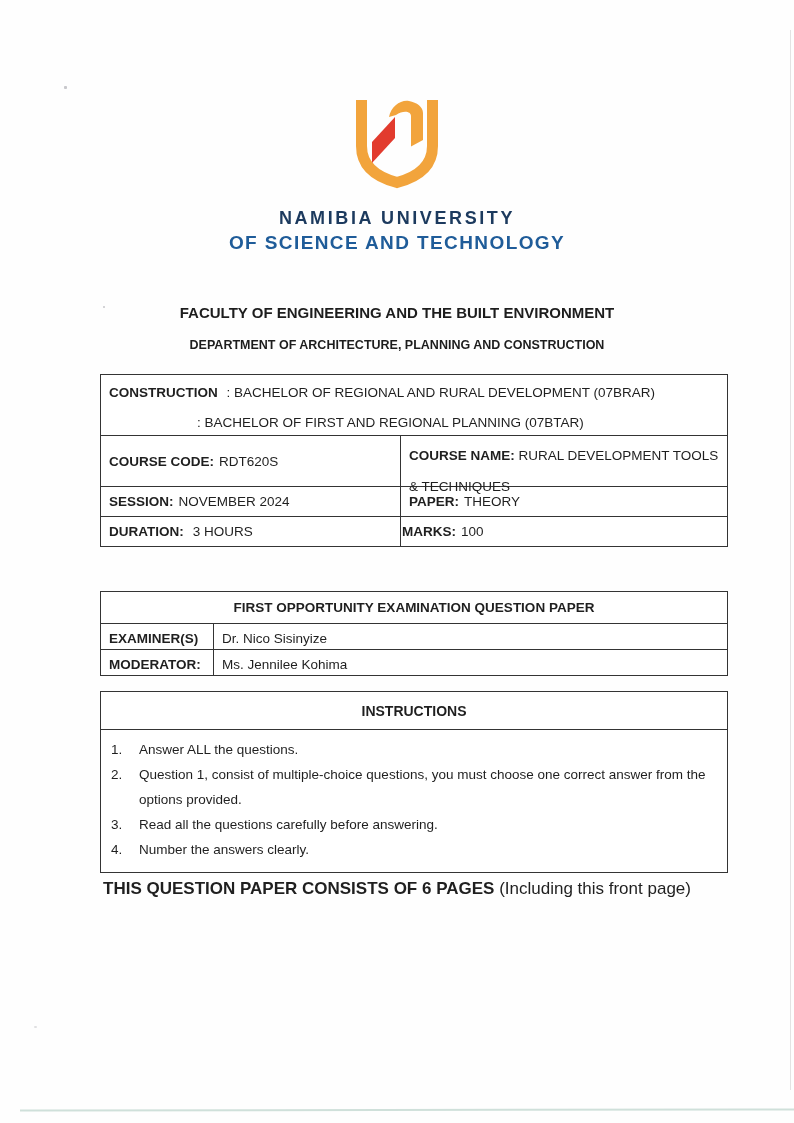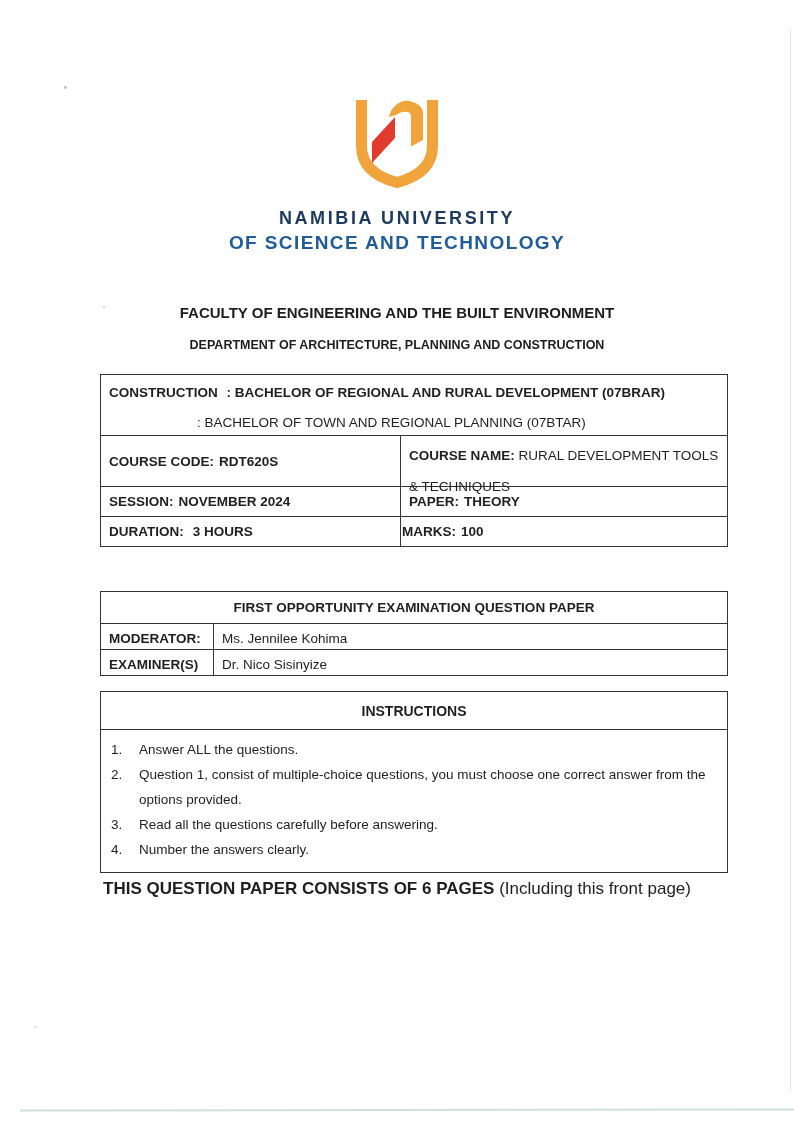--- a/index.html
+++ b/index.html
@@ -30,21 +30,21 @@
   .dept {
     margin-top:17px; text-align:center;
     font-size:12.5px; font-weight:bold; color:#1d1d1d;
   }
   
   .tbl { width:628px; margin-left:100px; border:1.6px solid #343434; background:#fff; }
   .tbl .row { display:flex; border-top:1.6px solid #343434; }
   .tbl .row:first-child { border-top:none; }
   .cell { padding:4px 8px; font-size:13.5px; display:flex; align-items:center; flex-wrap:wrap; line-height:21px; }
   .cell .lbl { font-weight:bold; }
-  .cell .val { margin-left:5px;font-weight:bold; }
+  .cell .val { margin-left:5px; }
   .cell.block { display:block; }
   .cell.block .lbl { font-weight:bold; }
   
   .r-qual { height:60px; padding:7px 8px 0 8px; font-size:13.5px; }
   .r-qual .line2 { margin-top:9px; padding-left:88px; }
   .col-left  { width:299px; }
   .col-right { flex:1; border-left:1.6px solid #343434; }
   .h35 { height:35px; } .h51 { height:51px; } .h30 { height:30px; }
   
   .tbl-exam { margin-top:44px; }
@@ -90,21 +90,21 @@
 <div class="faculty">FACULTY OF ENGINEERING AND THE BUILT ENVIRONMENT</div>
 <div class="dept">DEPARTMENT OF ARCHITECTURE, PLANNING AND CONSTRUCTION</div>
 
 <div class="tbl" style="margin-top:22px;">
   <div class="row">
     <div class="cell block r-qual" style="width:100%;">
       <div>
         <span class="lbl">CONSTRUCTION</span>
         <span class="val">: BACHELOR OF REGIONAL AND RURAL DEVELOPMENT (07BRAR)</span>
       </div>
-      <div class="line2">: BACHELOR OF TOWN AND REGIONAL PLANNING (07BTAR)</div>
+      <div class="line2">: BACHELOR OF FIRST AND REGIONAL PLANNING (07BTAR)</div>
     </div>
   </div>
 
 
   <div class="row h51">
     <div class="cell col-left">
       <span class="lbl">COURSE CODE:</span>
       <span class="val">RDT620S</span>
     </div>
     <div class="cell col-right" style="align-items:center;">
@@ -136,26 +136,26 @@
       <span class="val">100</span>
     </div>
   </div>
 </div>
 
 <div class="tbl tbl-exam">
   <div class="row">
     <div class="exam-title" style="width:100%;">FIRST OPPORTUNITY EXAMINATION QUESTION PAPER</div>
   </div>
   <div class="row h26">
+    <div class="cell exam-lbl">EXAMINER(S)</div>
+    <div class="cell exam-val">Dr. Nico Sisinyize</div>
+  </div>
+  <div class="row h26">
     <div class="cell exam-lbl">MODERATOR:</div>
     <div class="cell exam-val">Ms. Jennilee Kohima</div>
-  </div>
-  <div class="row h26">
-    <div class="cell exam-lbl">EXAMINER(S)</div>
-    <div class="cell exam-val">Dr. Nico Sisinyize</div>
   </div>
 </div>
 
 <div class="tbl tbl-instr">
   <div class="instr-title">INSTRUCTIONS</div>
   <div class="instr-body">
     <div class="instr-item">
       <span class="instr-num">1.</span>
       <span class="instr-text">Answer ALL the questions.</span>
     </div>

